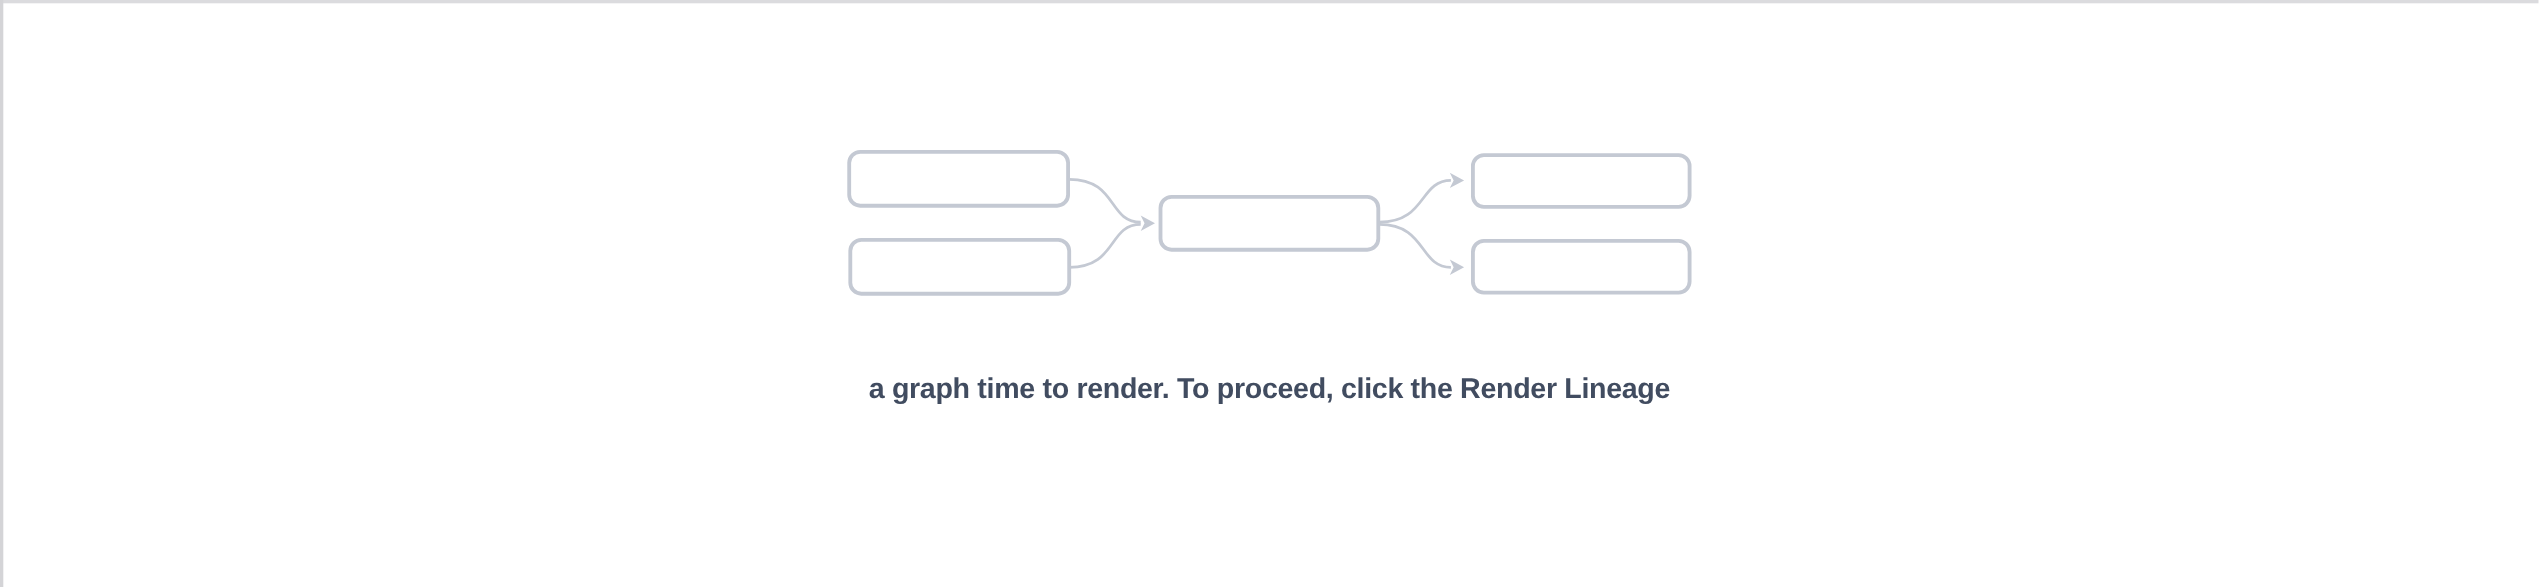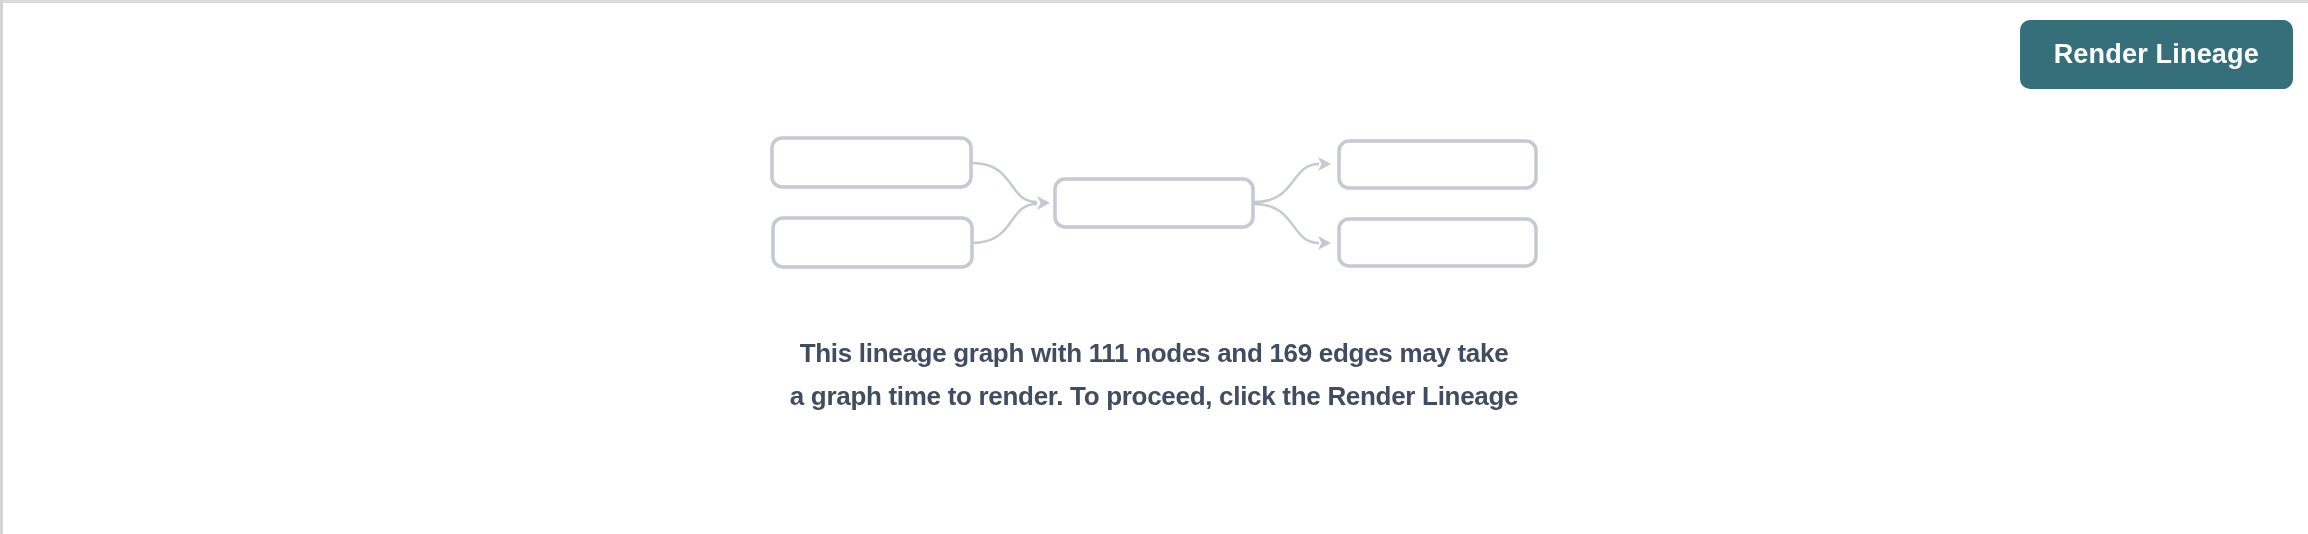--- a/index.html
+++ b/index.html
@@ -71,21 +71,20 @@
   }
 </style>
 </head>
 <body>
 
 <div class="panel">
 
   <div class="panel-top-border"></div>
   <div class="panel-left-border"></div>
 
-  <button class="render-btn">Render Lineage</button>
 
   <div class="graphic-wrap">
     <svg width="770" height="134" viewBox="0 0 770 134">
 
       <g fill="none" stroke="#C4C9D3" stroke-width="2.5">
         <path d="M 203 27 C 247 27 238 66 268 66"></path>
         <path d="M 203 107 C 247 107 238 68 268 68"></path>
         <path d="M 485 66 C 528 66 521 28 550 28"></path>
         <path d="M 485 68 C 528 68 521 107 550 107"></path>
       </g>
@@ -100,17 +99,16 @@
         <rect x="3" y="2" width="199" height="49" rx="10"></rect>
         <rect x="4" y="82" width="199" height="49" rx="10"></rect>
         <rect x="286" y="43" width="198" height="48" rx="10"></rect>
         <rect x="570" y="5" width="197" height="47" rx="10"></rect>
         <rect x="570" y="83" width="197" height="47" rx="10"></rect>
       </g>
     </svg>
   </div>
 
   <div class="message">
-    <div>This lineage graph with 111 nodes and 169 edges may take</div>
     <div>a graph time to render. To proceed, click the Render Lineage</div>
   </div>
 
 </div>
 
 </body></html>

